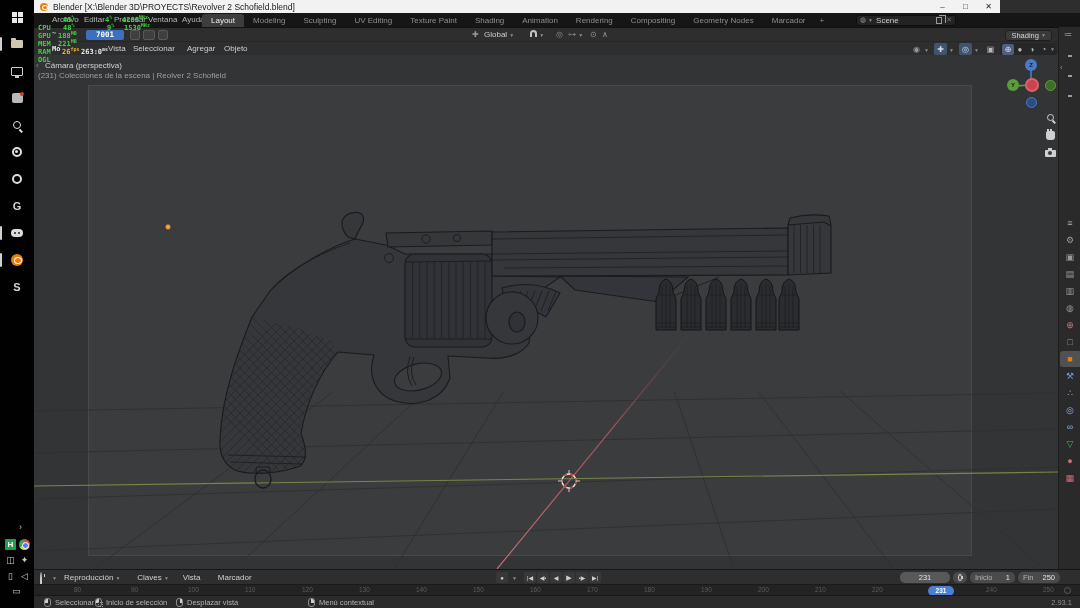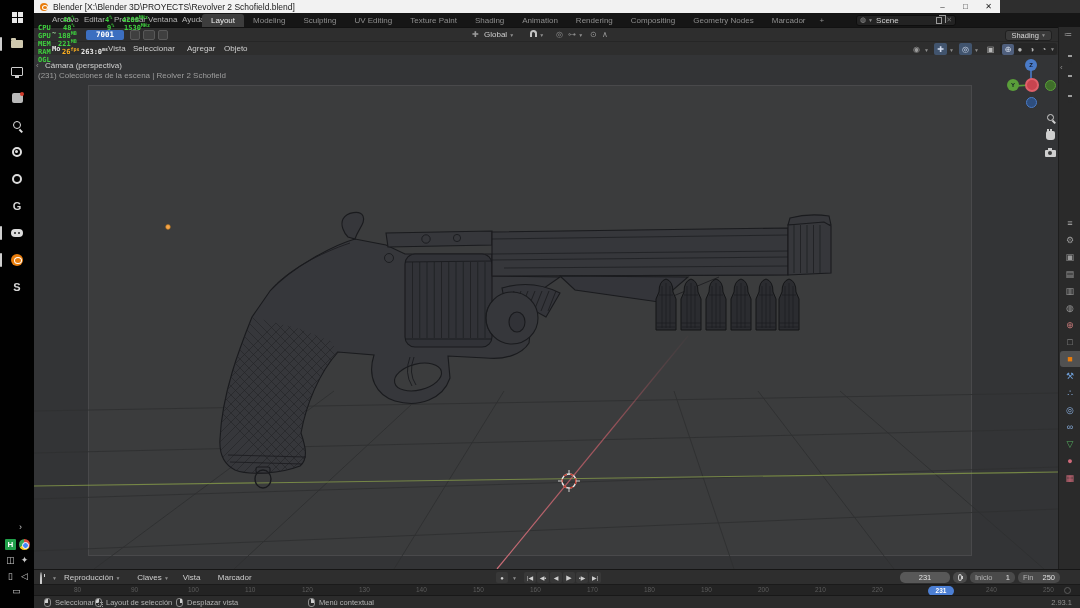--- a/index.html
+++ b/index.html
@@ -629,21 +629,21 @@
       </div>
     <div id="playhead" style="left:894px;">231</div>
     <div class="abs" style="left:1030px;top:2px;width:7px;height:7px;border:1px solid #5a5a5a;border-radius:50%;"></div>
   </div>
 
   <div id="statusbar">
     <div id="hints">
         <span class="mouse m-left" style="left: 10px;"></span>
         <span class="hint" style="left: 21px;">Seleccionar</span>
         <span class="mouse m-drag" style="left: 61px;"></span>
-        <span class="hint" style="left: 72px;">Layout de selección</span>
+        <span class="hint" style="left: 72px;">Inicio de selección</span>
         <span class="mouse m-mid" style="left: 142px;"></span>
         <span class="hint" style="left: 153px;">Desplazar vista</span>
         <span class="mouse m-right" style="left: 274px;"></span>
         <span class="hint" style="left: 285px;">Menú contextual</span>
       </div>
     <span id="version">2.93.1</span>
   </div>
 </div>
 
 </body></html>

